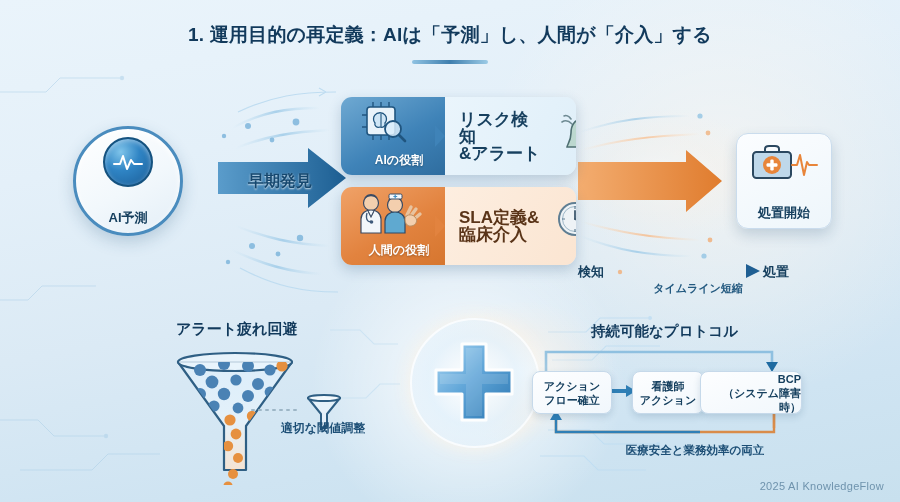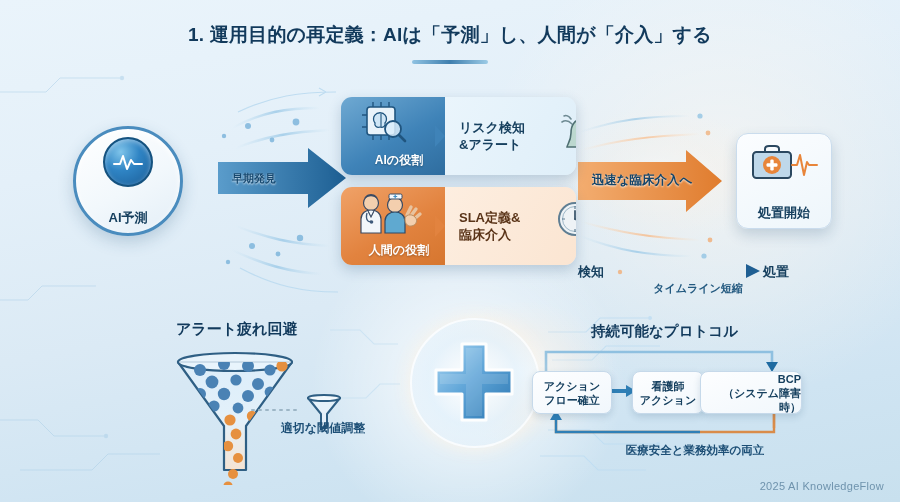--- a/index.html
+++ b/index.html
@@ -49,22 +49,22 @@
   .ai-label{font-size:13px;font-weight:bold;color:#17405f;margin-top:3px;}
 
   .binary{
     position:absolute;left:152px;top:124px;width:120px;height:124px;
     font-family:"Liberation Mono","DejaVu Sans Mono",monospace;
     font-size:9px;line-height:11.6px;letter-spacing:.4px;
     color:#5f9cc6;opacity:.72;white-space:pre;overflow:hidden;
     text-shadow:0 0 2px rgba(255,255,255,.8);
   }
   .arrow-blue-label{
-    position:absolute;left:232px;top:171px;width:96px;text-align:left;
-    font-size:11px;font-weight:bold;color:#16486f;
+    position:absolute;left:232px;top:171px;width:96px;text-align:center;
+    font-size:16px;font-weight:bold;color:#16486f;
     text-shadow:0 1px 2px rgba(255,255,255,.85);
   }
 
   
   .role-card{
     position:absolute;left:341px;width:235px;height:78px;border-radius:11px;
     overflow:hidden;display:flex;
     box-shadow:0 5px 13px rgba(30,75,115,.22);
   }
   .role-card.ai{top:97px;}
@@ -87,21 +87,21 @@
   }
   .role-card.ai .role-right{background:linear-gradient(120deg,#eaf5fc 0%,#dcedf8 100%);}
   .role-card.human .role-right{background:linear-gradient(120deg,#fdeee0 0%,#fae2cd 100%);}
   .role-right::before{
     content:"";position:absolute;left:-1px;top:50%;transform:translateY(-50%);
     width:0;height:0;border-top:11px solid transparent;border-bottom:11px solid transparent;
   }
   .role-card.ai .role-right::before{border-left:10px solid #3f83b8;left:-10px;}
   .role-card.human .role-right::before{border-left:10px solid #e2833f;left:-10px;}
   .role-text{
-    font-size:13px;font-weight:bold;color:#17405f;line-height:17px;width:86px;flex:none;
+    font-size:17px;font-weight:bold;color:#17405f;line-height:17px;width:86px;flex:none;
   }
   .role-card.human .role-text{color:#5a3418;}
   .role-art{flex:1;height:58px;position:relative;}
   .arrow-orange-label{
     position:absolute;left:586px;top:172px;width:112px;text-align:center;
     font-size:12.5px;font-weight:bold;color:#14456a;
     text-shadow:0 1px 2px rgba(255,255,255,.9);
   }
 
   
@@ -412,21 +412,20 @@
             <g fill="#7f9fb5">
               <rect x="38" y="41.5" width="6" height="2" rx="1"></rect>
               <rect x="46" y="41.5" width="4" height="2" rx="1"></rect>
             </g>
           </g>
         </svg>
       </div>
     </div>
   </div>
 
-  <div class="arrow-orange-label">迅速な臨床介入へ</div>
 
   <div class="treat-card">
     <div>
       <svg width="70" height="44" viewBox="0 0 70 44">
         <rect x="4" y="12" width="38" height="26" rx="3.5" fill="#bfd8ea" stroke="#2b4860" stroke-width="2"></rect>
         <path d="M16 12 V9 C16 7 18 6 20 6 H26 C28 6 30 7 30 9 V12" fill="none" stroke="#2b4860" stroke-width="2"></path>
         <circle cx="23" cy="25" r="9" fill="#e8853a"></circle>
         <rect x="21.3" y="19.5" width="3.4" height="11" rx="1.2" fill="#fff"></rect>
         <rect x="17.5" y="23.3" width="11" height="3.4" rx="1.2" fill="#fff"></rect>
         <polyline points="43,25 48,25 51,15 55,35 58,22 60,25 68,25" fill="none" stroke="#e8853a" stroke-width="2" stroke-linejoin="round" stroke-linecap="round"></polyline>

